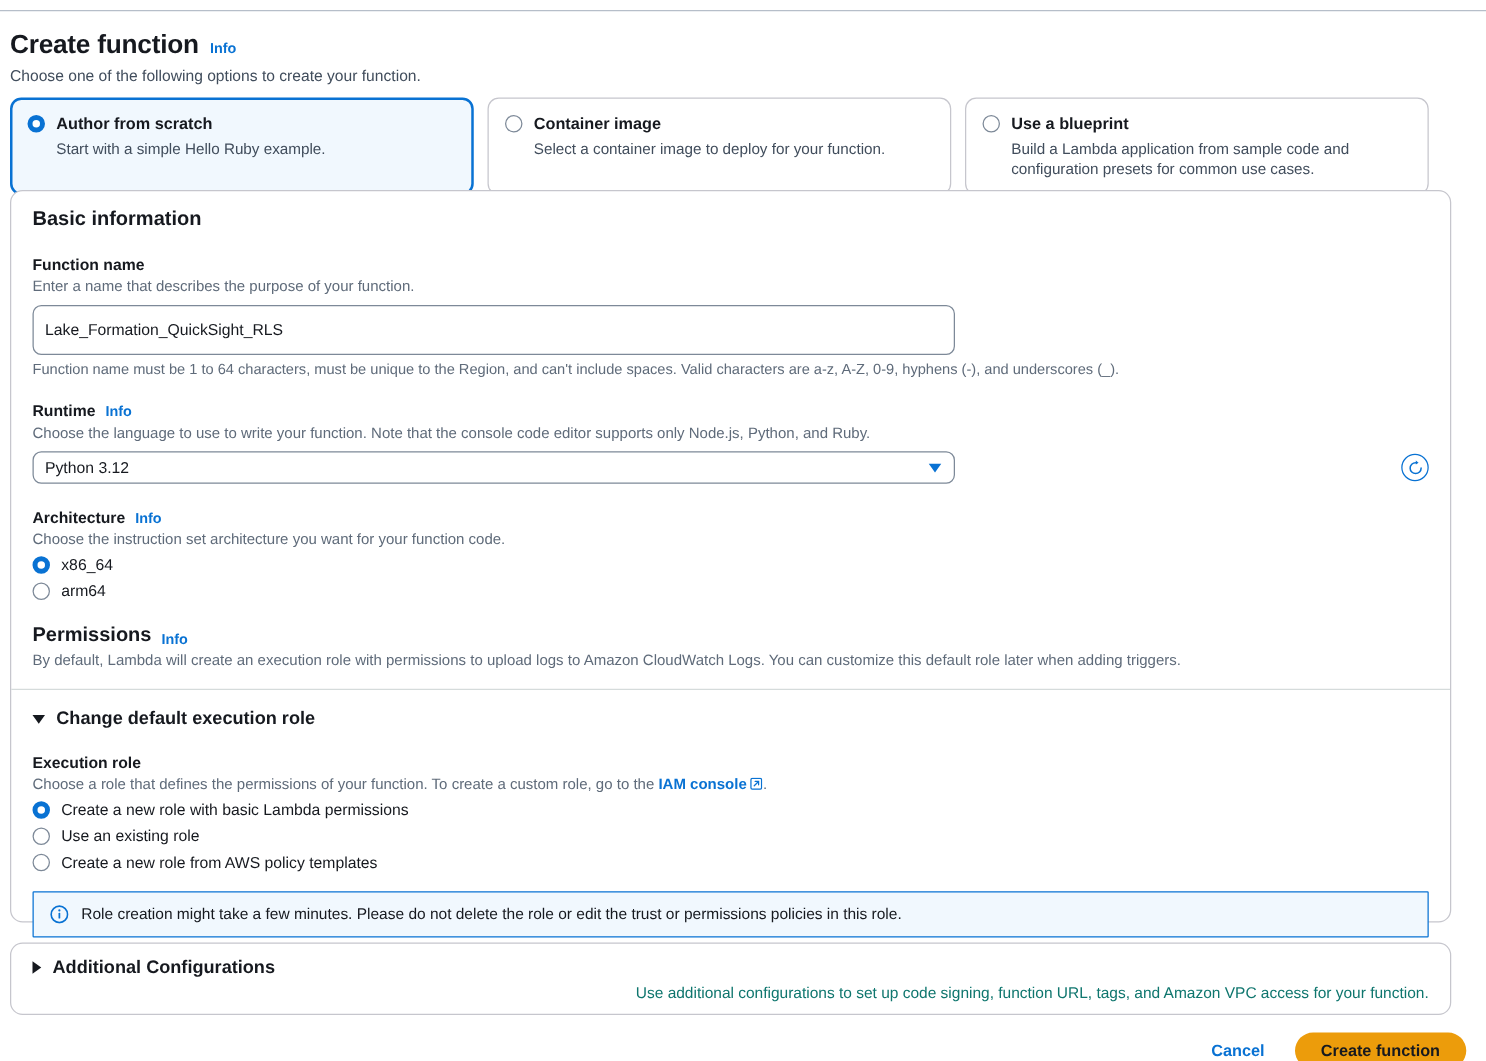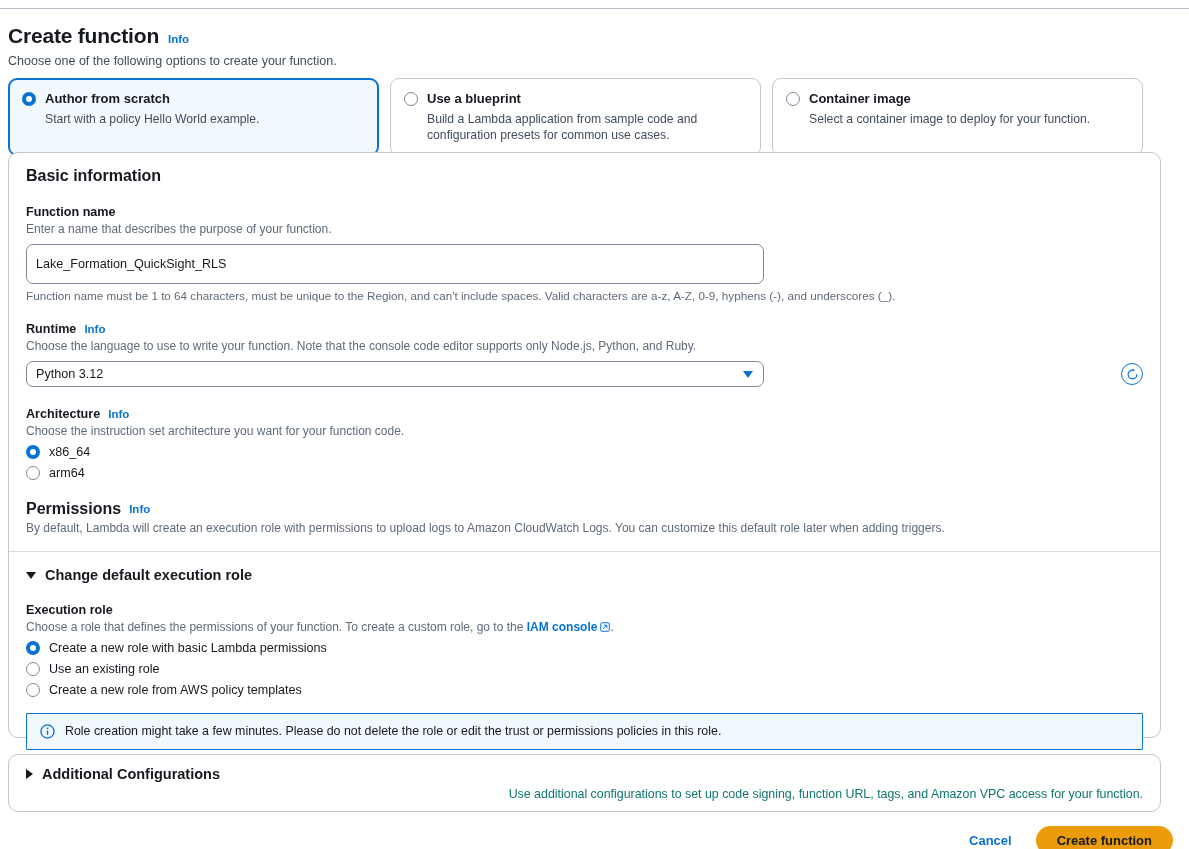--- a/index.html
+++ b/index.html
@@ -57,21 +57,21 @@
     position: absolute; left: 8px; width: 1153px;
     background: #ffffff; border: 1px solid #c6c6cd; border-radius: 10px;
   }
   #basic-panel { top: 152px; height: 586px; }
   #addl-panel  { top: 754px; height: 58px; text-align: right; }
 
   .sect-inner { padding: 14px 17px 0 17px; }
   .sect-title { font-size: 16px; font-weight: bold; color: #16191f; }
 
   .field-label { font-size: 12.6px; font-weight: bold; color: #16191f; }
-  .label-row { display: flex; align-items: center; gap: 8px; }
+  .label-row { display: flex; align-items: flex-end; gap: 8px; }
   .field-desc { font-size: 12px; color: #5f6b7a; margin-top: 3px; }
   .field-hint { font-size: 11.7px; color: #5f6b7a; margin-top: 5px; }
 
   .text-input {
     width: 738px; height: 40px; margin-top: 8px;
     border: 1px solid #7d8998; border-radius: 7px;
     background: #fff; font-family: "Liberation Sans", sans-serif;
     font-size: 12.6px; color: #16191f; padding: 0 9px; outline: none;
   }
 
@@ -151,37 +151,37 @@
     </div>
     <div class="page-sub">Choose one of the following options to create your function.</div>
   </div>
 
   <div class="option-row">
 
     <div class="option-card selected">
       <span class="radio on"></span>
       <span class="opt-text">
         <span class="opt-title" style="display:block">Author from scratch</span>
-        <span class="opt-desc" style="display:block">Start with a policy Hello World example.</span>
+        <span class="opt-desc" style="display:block">Start with a simple Hello Ruby example.</span>
+      </span>
+    </div>
+
+    <div class="option-card">
+      <span class="radio"></span>
+      <span class="opt-text">
+        <span class="opt-title" style="display:block">Container image</span>
+        <span class="opt-desc" style="display:block">Select a container image to deploy for your function.</span>
       </span>
     </div>
 
     <div class="option-card">
       <span class="radio"></span>
       <span class="opt-text">
         <span class="opt-title" style="display:block">Use a blueprint</span>
         <span class="opt-desc" style="display:block">Build a Lambda application from sample code and configuration presets for common use cases.</span>
-      </span>
-    </div>
-
-    <div class="option-card">
-      <span class="radio"></span>
-      <span class="opt-text">
-        <span class="opt-title" style="display:block">Container image</span>
-        <span class="opt-desc" style="display:block">Select a container image to deploy for your function.</span>
       </span>
     </div>
 
   </div>
 
   <div class="panel" id="basic-panel">
     <div class="sect-inner">
 
       <div class="sect-title">Basic information</div>
 

